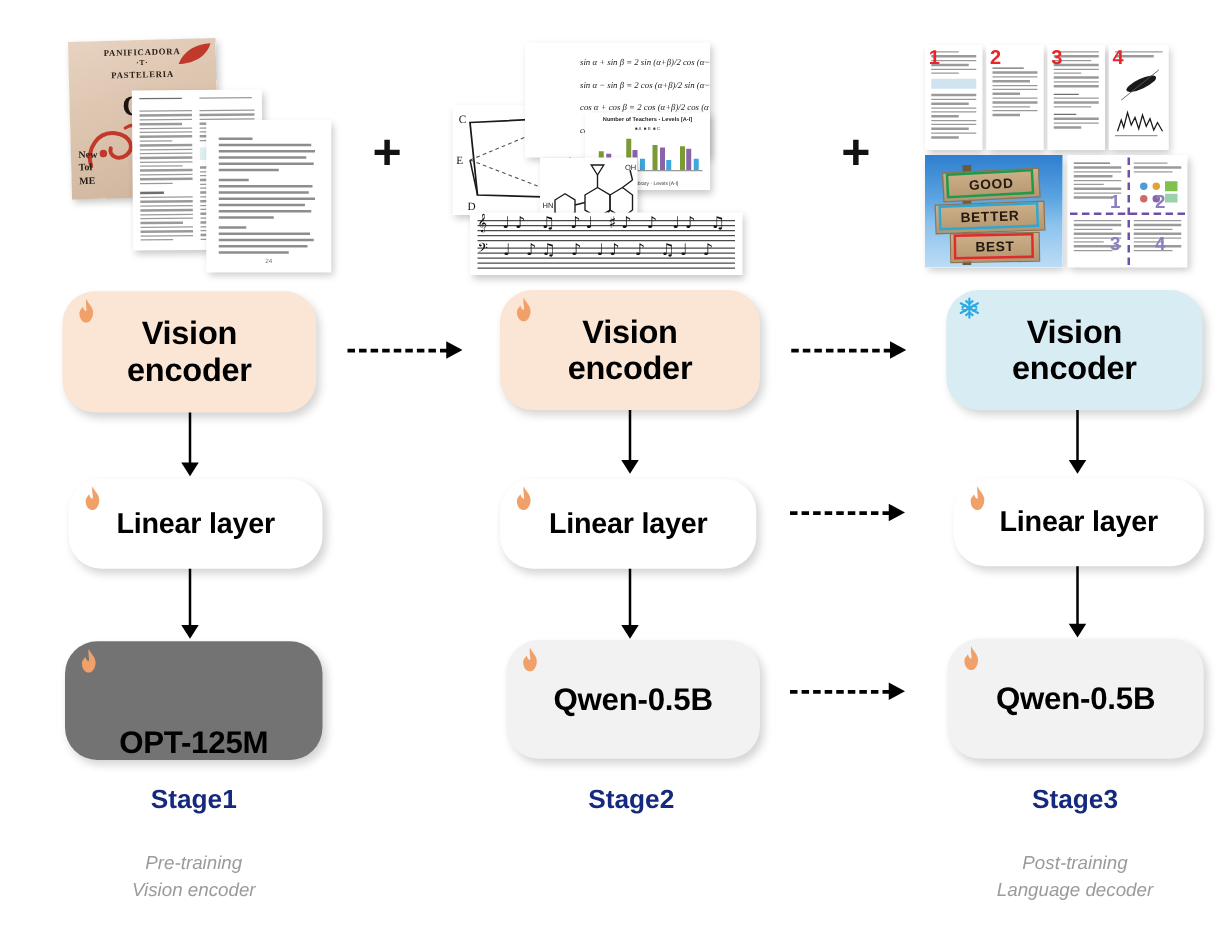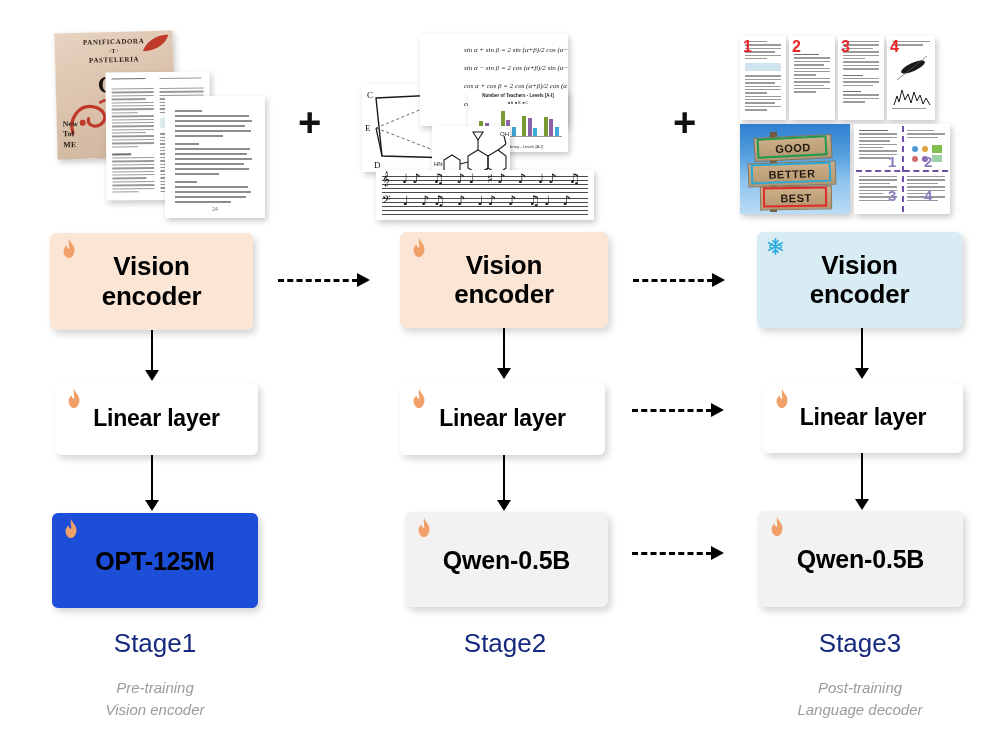--- a/index.html
+++ b/index.html
@@ -17,21 +17,21 @@
   .canvas {
     position: absolute;
     left: 0; top: 0;
     width: 984px;
     height: 740px;
   }
 
   
   .node {
     position: absolute;
-    border-radius: 6px;
+    border-radius: 26px;
     box-shadow: 3px 4px 7px rgba(0,0,0,0.17);
     box-sizing: border-box;
     display: flex;
     align-items: center;
     justify-content: center;
     text-align: center;
   }
   .node .node-label {
     font-weight: bold;
     color: #000000;
@@ -46,21 +46,21 @@
     height: 24px;
     line-height: 1;
     pointer-events: none;
   }
   .node-badge svg { display: block; }
 
   
   .fill-peach  { background: #fbe5d5; }
   .fill-white  { background: #ffffff; }
   .fill-grey   { background: #f2f2f2; }
-  .fill-lav    { background: #1d4ed8; }
+  .fill-lav    { background: #737373; align-items: flex-end; }
   .fill-blue   { background: #d8ecf4; }
 
   
   .vline {
     position: absolute;
     width: 2px;
     background: #000;
   }
   .arrowhead-down {
     position: absolute;
@@ -99,25 +99,25 @@
     font-family: "Liberation Sans", sans-serif;
   }
 
   
   .stage-caption {
     position: absolute;
     text-align: center;
     width: 300px;
   }
   .stage-name {
-    font-size: 26px;
-    font-weight: normal;
+    font-size: 21px;
+    font-weight: bold;
     color: #15297e;
     display: block;
-    margin-bottom: 18px;
+    margin-bottom: 28px;
   }
   .stage-sub {
     font-size: 15px;
     font-style: italic;
     color: #9b9b9b;
     display: block;
     line-height: 1.45;
   }
 
   

